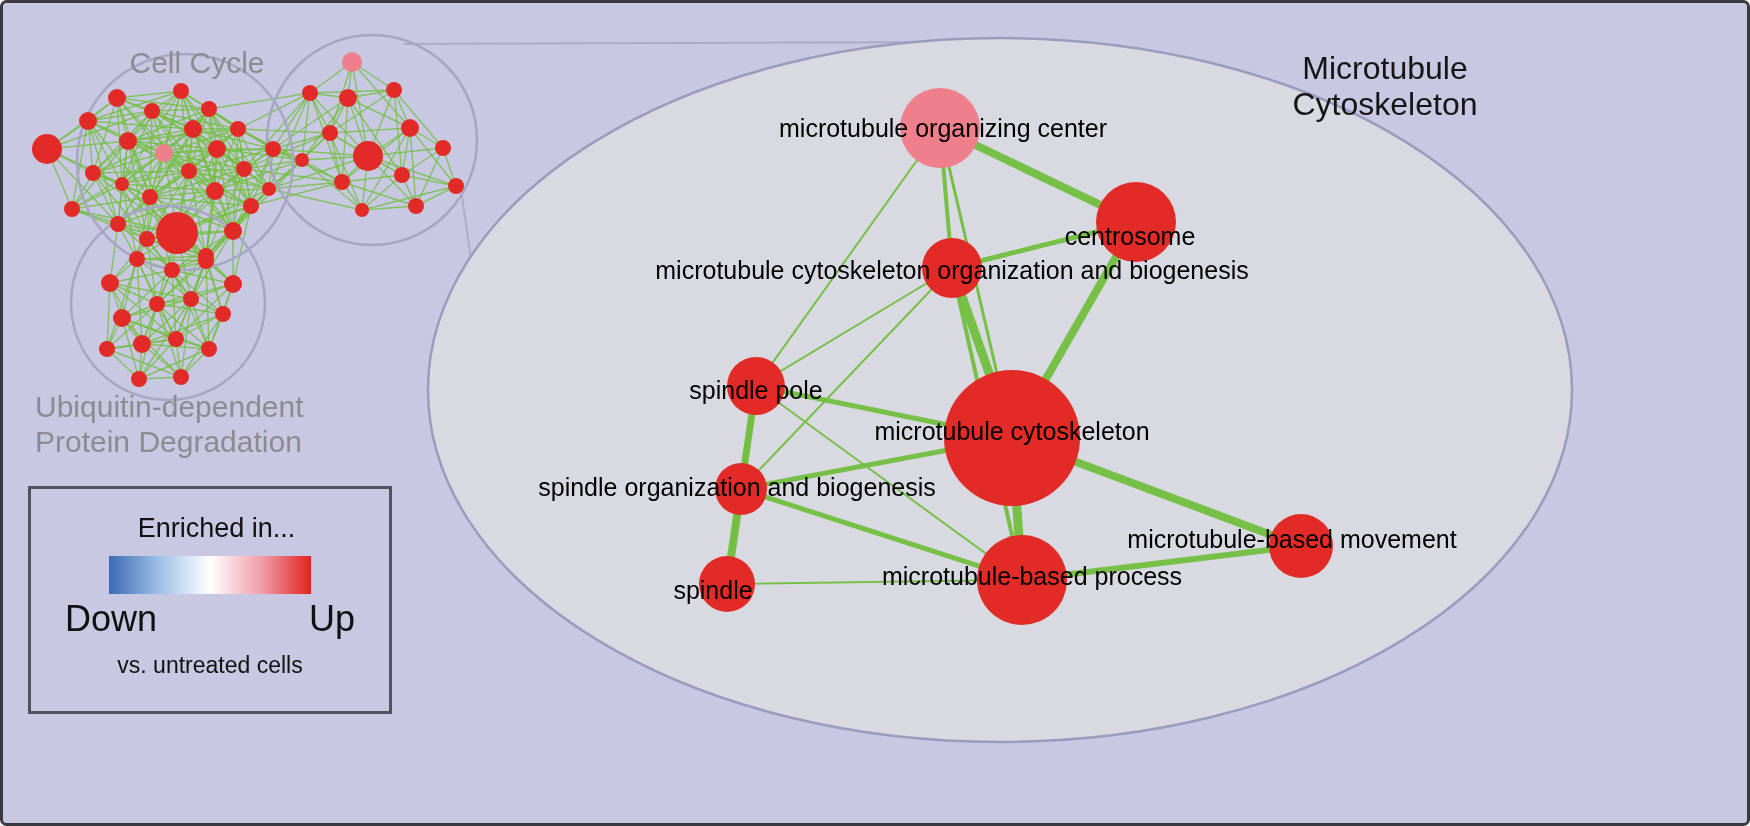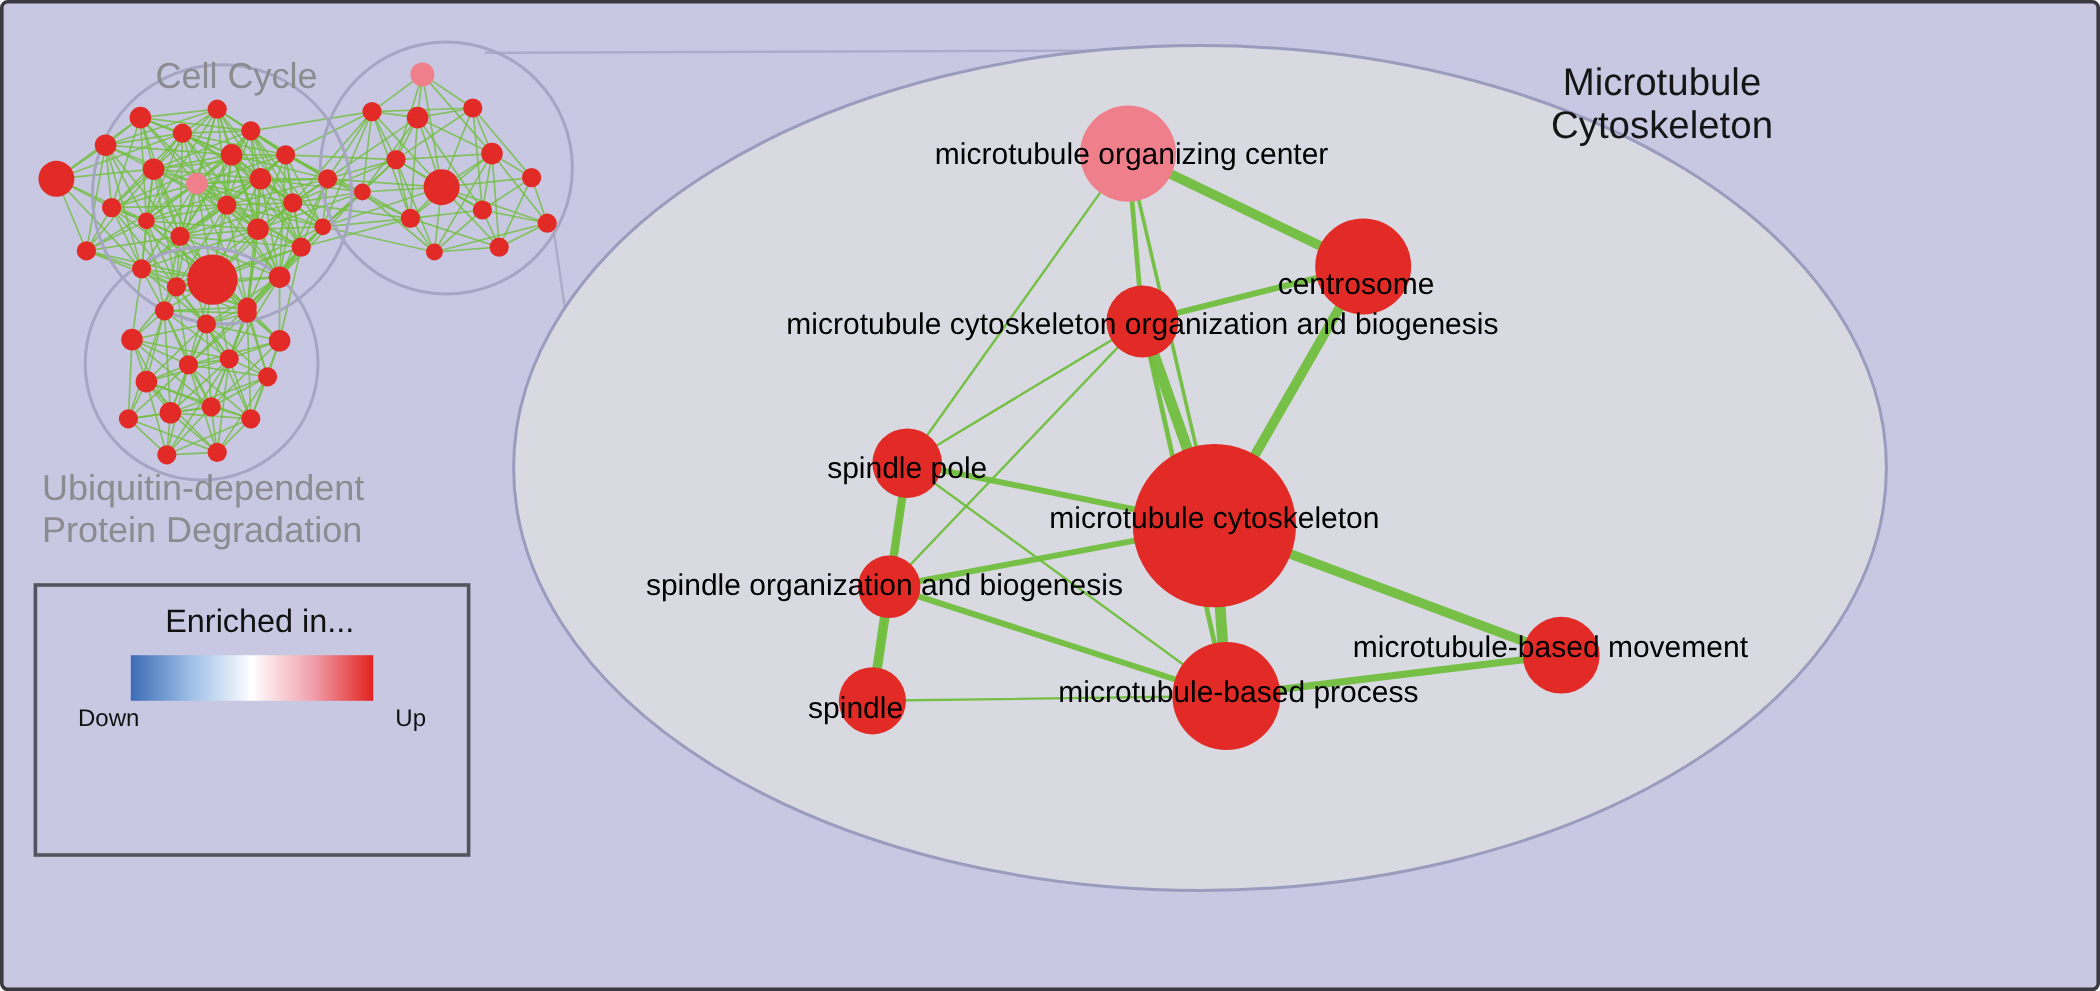--- a/index.html
+++ b/index.html
@@ -8,23 +8,23 @@
   text{font-family:"Liberation Sans",sans-serif;}
   .frame{fill:#c8c8e3;stroke:#39393f;stroke-width:3px;}
   .connector{stroke:#abacc8;stroke-width:2px;}
   .bubble{fill:#d9d9e2;stroke:#9b9bbe;stroke-width:2.5px;}
   .cluster-circle{fill:none;stroke:#a6a6c2;stroke-width:2.5px;}
   .cluster-label{font-size:30px;fill:#8b8b90;}
   .big-title{font-size:32px;fill:#151515;}
   .node-label{font-size:25px;fill:#000000;}
   .legend{position:absolute;left:28px;top:486px;width:364px;height:228px;border:3px solid #54545e;
           box-sizing:border-box;text-align:center;color:#111;z-index:5;}
-  .legend-title{font-size:27px;margin-top:14px;padding-left:13px;}
+  .legend-title{font-size:27px;margin-top:24px;padding-left:13px;}
   .legend-gradient{width:202px;height:38px;margin:12px auto 0;}
-  .legend-ends{display:flex;justify-content:space-between;width:290px;margin:4px auto 0;font-size:20px;}
+  .legend-ends{display:flex;justify-content:space-between;width:290px;margin:4px auto 0;font-size:36px;}
   .legend-caption{font-size:23px;margin-top:10px;line-height:1.32;}
 </style>
 </head>
 <body>
 
 <div class="scene-wrap">
   <svg width="1750" height="826" viewBox="0 0 1750 826">
     <rect class="frame" x="1.5" y="1.5" width="1747" height="823" rx="5"></rect>
 
     <line class="connector" x1="404" y1="44" x2="955" y2="42"></line>
@@ -545,15 +545,16 @@
   </svg>
 
   <div class="legend">
     <div class="legend-title">Enriched in...</div>
     <div class="legend-gradient" id="grad-bar" style="background: linear-gradient(90deg, rgb(60, 108, 180), rgb(159, 192, 232), rgb(255, 255, 255), rgb(240, 160, 172), rgb(226, 35, 31));"></div>
     <div class="legend-ends">
       <span>Down</span>
       <span>Up</span>
     </div>
     <div class="legend-caption">
+      <div>vs. untreated cells</div>
     </div>
   </div>
 </div>
 
 </body></html>

